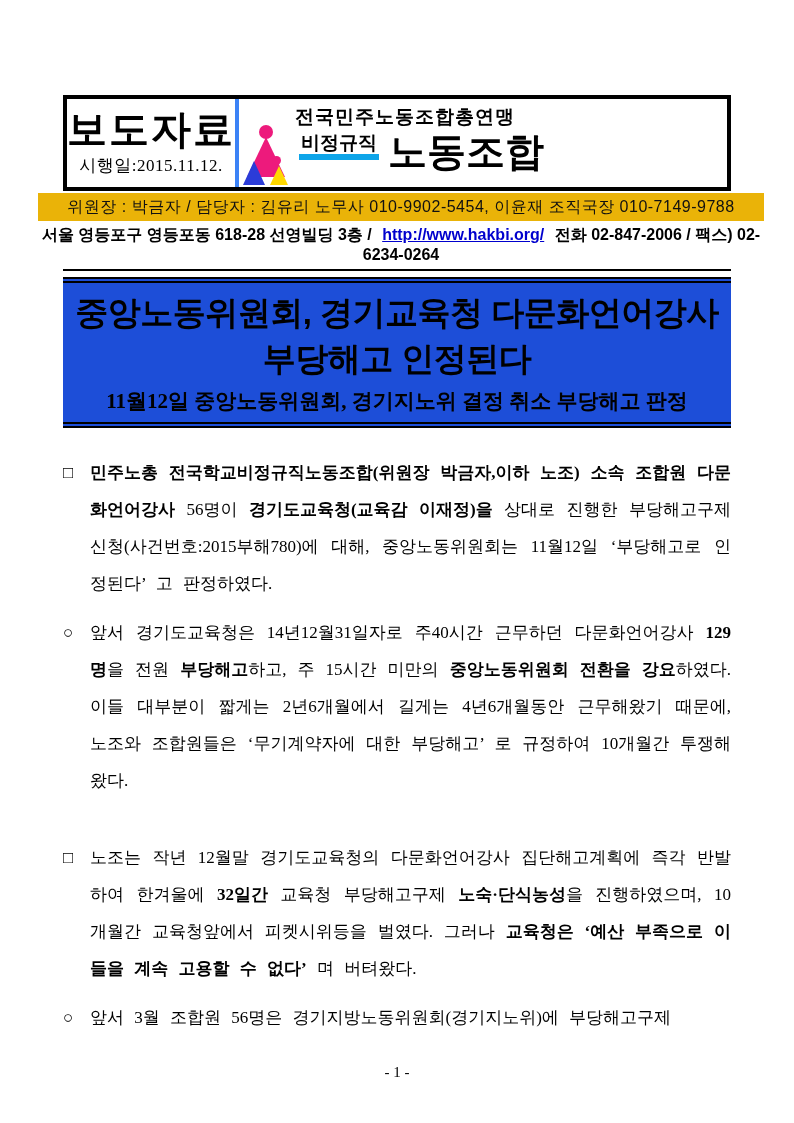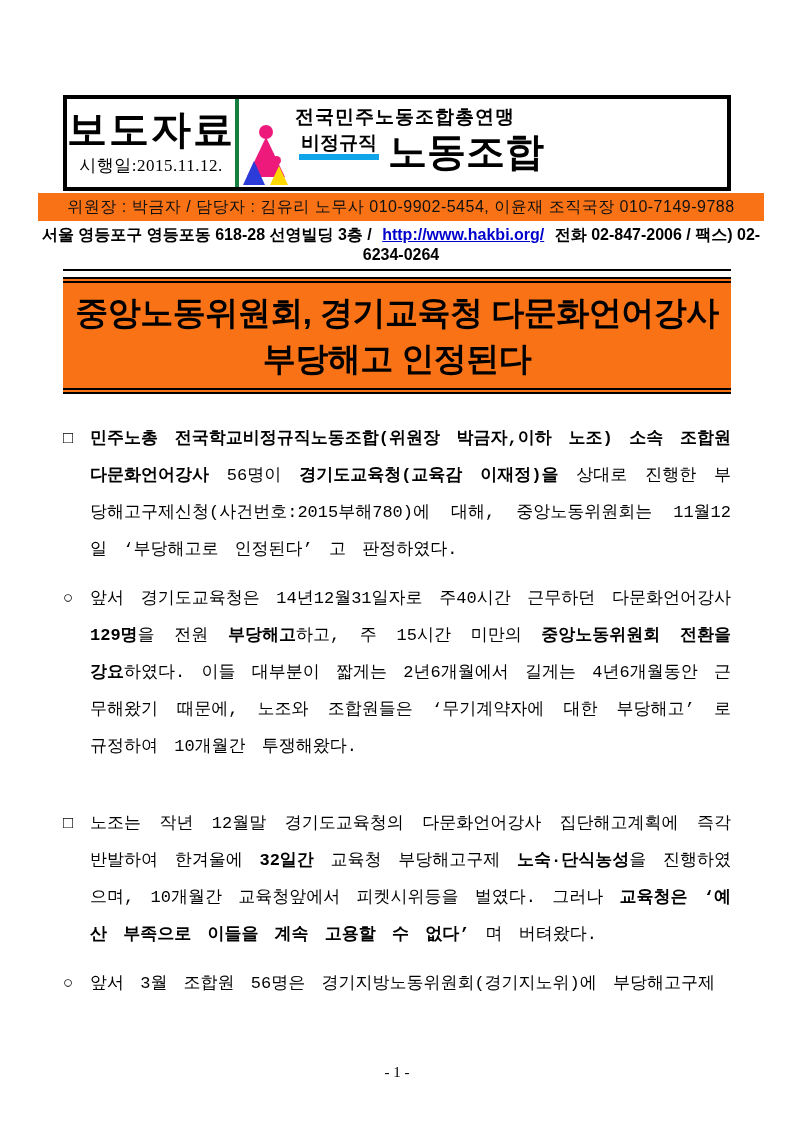--- a/index.html
+++ b/index.html
@@ -13,21 +13,21 @@
   }
   
   .header-box{
     margin:95px 63px 0 63px;
     border:4px solid #000;
     display:flex;
     height:88px;
   }
   .hb-left{
     width:168px;
-    border-right:4px solid #15803d;
+    border-right:4px solid #3b82f6;
     display:flex;flex-direction:column;
     align-items:center;justify-content:center;
   }
   .press-title{
     font-size:40px;font-weight:800;letter-spacing:2px;line-height:1;
   }
   .issue-date{
     font-family:"Liberation Serif","DejaVu Serif",serif;
     font-size:17px;margin-top:5px;letter-spacing:0.5px;
   }
@@ -56,21 +56,21 @@
   .lg-body-big{position:absolute;left:4px;top:12px;width:0;height:0;
     border-left:19px solid transparent;border-right:19px solid transparent;border-bottom:40px solid #ed1a7c;}
   .lg-blue-body{position:absolute;left:0;bottom:0;width:0;height:0;
     border-left:11px solid transparent;border-right:11px solid transparent;border-bottom:24px solid #2b3cd8;}
   .lg-yellow-head{position:absolute;right:10px;bottom:20px;width:9px;height:9px;border-radius:50%;background:#ed1a7c;}
   .lg-yellow-body{position:absolute;right:3px;bottom:0;width:0;height:0;
     border-left:9px solid transparent;border-right:9px solid transparent;border-bottom:19px solid #ffd800;}
   
   .contact-bar{
     margin:2px 30px 0 38px;
-    background:#f97316;
+    background:#eab308;
     text-align:center;
     font-size:16px;
     color:#111;
     padding:4px 0 3px 0;
     letter-spacing:0.5px;
   }
   .address-row{
     margin:4px 30px 0 38px;
     text-align:center;
     font-size:16px;
@@ -83,35 +83,35 @@
   .rule{
     margin:5px 63px 0 63px;
     border-top:2px solid #000;
     height:0;
   }
   
   .banner{
     margin:6px 63px 0 63px;
     border-top:6px double #000;
     border-bottom:6px double #000;
-    background:#f97316;
+    background:#1d4ed8;
     text-align:center;
     padding:7px 0 6px 0;
   }
   .banner-title{
     font-size:33px;font-weight:800;line-height:46px;letter-spacing:-0.5px;
   }
   .banner-subtitle{
     font-family:"Liberation Serif","DejaVu Serif",serif;
     font-size:21px;font-weight:600;line-height:30px;margin-top:4px;
   }
   
   .body-text{
     margin:26px 63px 0 63px;
-    font-family:Liberation Mono, monospace;
+    font-family:Liberation Serif, serif;
     font-size:17px;
     line-height:37px;
     text-align:justify;
     word-spacing:6px;
   }
   .para{
     margin:0 0 12px 0;
     padding-left:27px;
     text-indent:-27px;
   }
@@ -159,20 +159,21 @@
     <span>서울 영등포구 영등포동 618-28 선영빌딩 3층  /</span>
     <a href="#">http://www.hakbi.org/</a>
     <span>전화 02-847-2006  /  팩스) 02-6234-0264</span>
   </div>
 
   <div class="rule"></div>
 
   <div class="banner">
     <div class="banner-title">중앙노동위원회, 경기교육청 다문화언어강사</div>
     <div class="banner-title">부당해고 인정된다</div>
+    <div class="banner-subtitle">11월12일 중앙노동위원회, 경기지노위 결정 취소 부당해고 판정</div>
   </div>
 
   <div class="body-text">
       <p class="para"><span class="bullet">□</span><span class="b">민주노총 전국학교비정규직노동조합(위원장 박금자,이하 노조) 소속 조합원 다문화언어강사</span><span> 56명이 </span><span class="b">경기도교육청(교육감 이재정)을</span><span> 상대로 진행한 부당해고구제신청(사건번호:2015부해780)에 대해, 중앙노동위원회는 11월12일 ‘부당해고로 인정된다’ 고 판정하였다.</span></p>
       <p class="para gap-large"><span class="bullet">○</span><span>앞서 경기도교육청은 14년12월31일자로 주40시간 근무하던 다문화언어강사 </span><span class="b">129명</span><span>을 전원 </span><span class="b">부당해고</span><span>하고, 주 15시간 미만의 </span><span class="b">중앙노동위원회 전환을 강요</span><span>하였다. 이들 대부분이 짧게는 2년6개월에서 길게는 4년6개월동안 근무해왔기 때문에, 노조와 조합원들은 ‘무기계약자에 대한 부당해고’ 로 규정하여 10개월간 투쟁해왔다.</span></p>
       <p class="para"><span class="bullet">□</span><span>노조는 작년 12월말 경기도교육청의 다문화언어강사 집단해고계획에 즉각 반발하여 한겨울에 </span><span class="b">32일간</span><span> 교육청 부당해고구제 </span><span class="b">노숙·단식농성</span><span>을 진행하였으며, 10개월간 교육청앞에서 피켓시위등을 벌였다. 그러나 </span><span class="b">교육청은 ‘예산 부족으로 이들을 계속 고용할 수 없다’</span><span> 며 버텨왔다.</span></p>
       <p class="para"><span class="bullet">○</span><span>앞서 3월 조합원 56명은 경기지방노동위원회(경기지노위)에 부당해고구제</span></p>
     </div>
 
   <div class="page-number">- 1 -</div>

